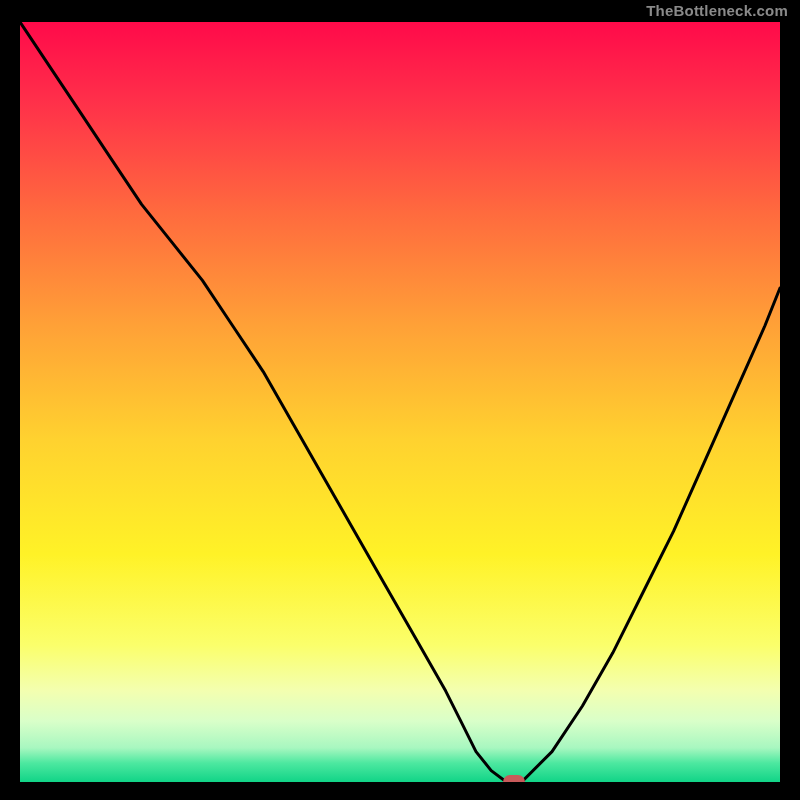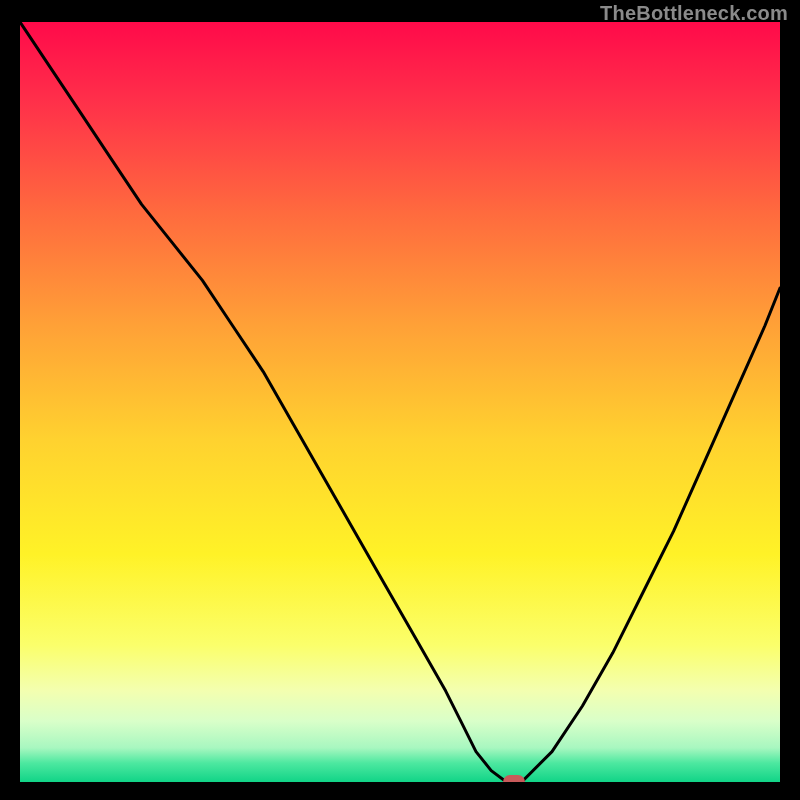--- a/index.html
+++ b/index.html
@@ -46,21 +46,21 @@
     height: 14px;
     border-radius: 7px;
     background: #c85a5a;
     transform: translate(-50%, -50%);
   }
   .watermark {
     position: absolute;
     top: 2px;
     right: 12px;
     font-family: Arial, Helvetica, sans-serif;
-    font-size: 20px;
+    font-size: 15px;
     font-weight: 600;
     color: #8a8a8a;
     letter-spacing: 0.2px;
     text-align: center;
   }
 </style>
 </head>
 <body>
 
 <div class="frame">

